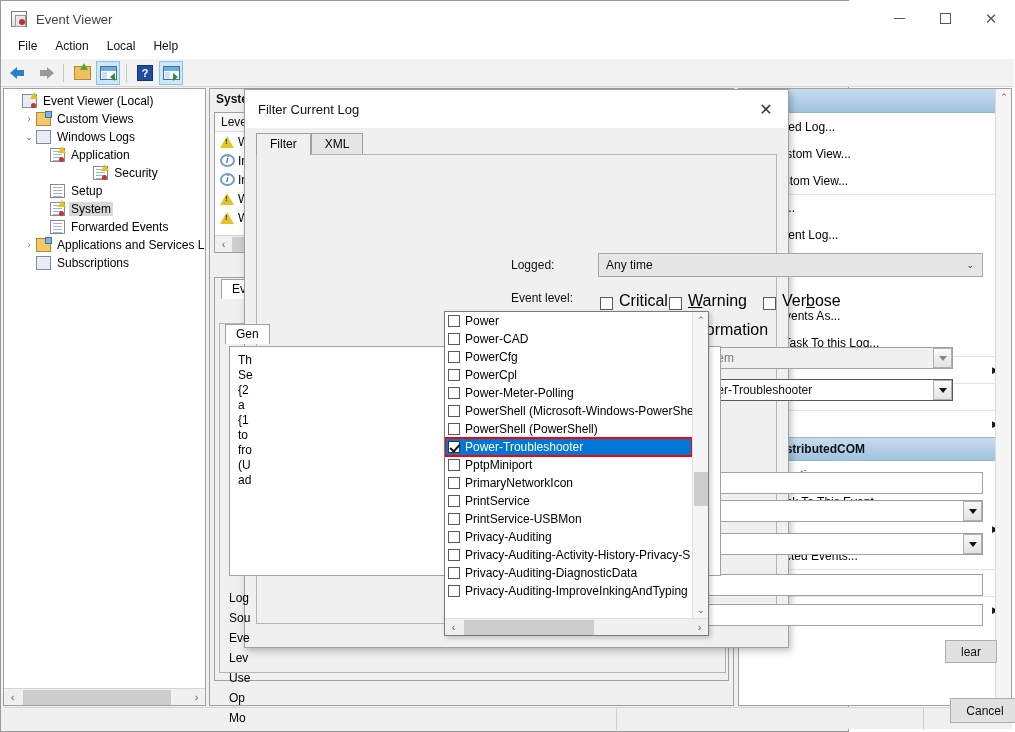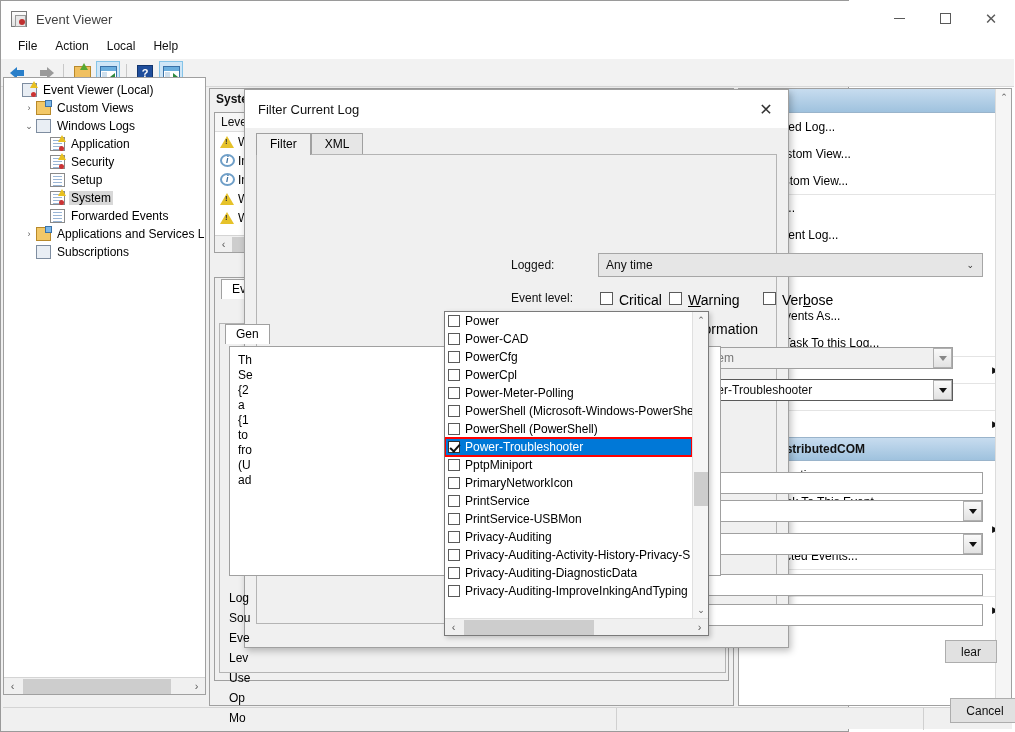--- a/index.html
+++ b/index.html
@@ -135,21 +135,21 @@
   .ic-window .mark.right { border-left: 5px solid #2f8a3f; }
   .ic-help {
     width: 16px; height: 16px; background: #1f4e9c;
     color: #fff; font-size: 11px; font-weight: bold;
     display: flex; align-items: center; justify-content: center;
     border: 1px solid #12356e;
   }
 
   
   .pane-tree {
-    position: absolute; left: 2px; top: 76px; width: 203px; height: 618px;
+    position: absolute; left: 2px; top: 87px; width: 203px; height: 618px;
     background: #ffffff; border: 1px solid #a0a0a0;
   }
   .tree-body { position: absolute; left: 0; top: 0; right: 0; bottom: 17px; overflow: hidden; padding-top: 3px; }
   .tree-row {
     height: 18px; display: flex; align-items: center;
     font-size: 12px; white-space: nowrap; padding-right: 2px;
   }
   .tree-row.sel .tlabel { background: #d8d8d8; }
   .twisty {
     width: 14px; text-align: center; color: #5a5a5a; font-size: 9px;
@@ -354,21 +354,21 @@
   u { text-decoration: underline; }
 
   .combo {
     position: absolute; background: #e6e6e6;
     border: 1px solid #a6a6a6; height: 24px;
     display: flex; align-items: center; padding-left: 7px;
     font-size: 12px; color: #111;
   }
   .combo .chev { margin-left: auto; margin-right: 8px; font-size: 9px; color: #333; }
 
-  .cbx-row { position: absolute; display: flex; align-items: flex-start; font-size: 14px; }
+  .cbx-row { position: absolute; display: flex; align-items: flex-end; font-size: 16px; }
   .cbx {
     width: 13px; height: 13px; background: #fff; border: 1px solid #5a5a5a;
     margin-right: 6px; position: relative; flex: 0 0 13px;
   }
   .cbx.on:after {
     content: ""; position: absolute; left: 3px; top: 0px;
     width: 4px; height: 8px;
     border: solid #111; border-width: 0 2px 2px 0;
     transform: rotate(42deg);
   }
@@ -541,21 +541,21 @@
           <span class="tlabel">Windows Logs</span>
         </div>
         <div class="tree-row" style="padding-left: 32px;">
           <span class="twisty"></span>
           <span class="tl-icon log">
             <span class="badge-warn"></span>
             <span class="badge-dot"></span>
           </span>
           <span class="tlabel">Application</span>
         </div>
-        <div class="tree-row" style="padding-left: 32px;">
+        <div class="tree-row" style="padding-left: 32px; justify-content: center;">
           <span class="twisty"></span>
           <span class="tl-icon log">
             <span class="badge-warn"></span>
             <span class="badge-dot"></span>
           </span>
           <span class="tlabel">Security</span>
         </div>
         <div class="tree-row" style="padding-left: 32px;">
           <span class="twisty"></span>
           <span class="tl-icon log"></span>

